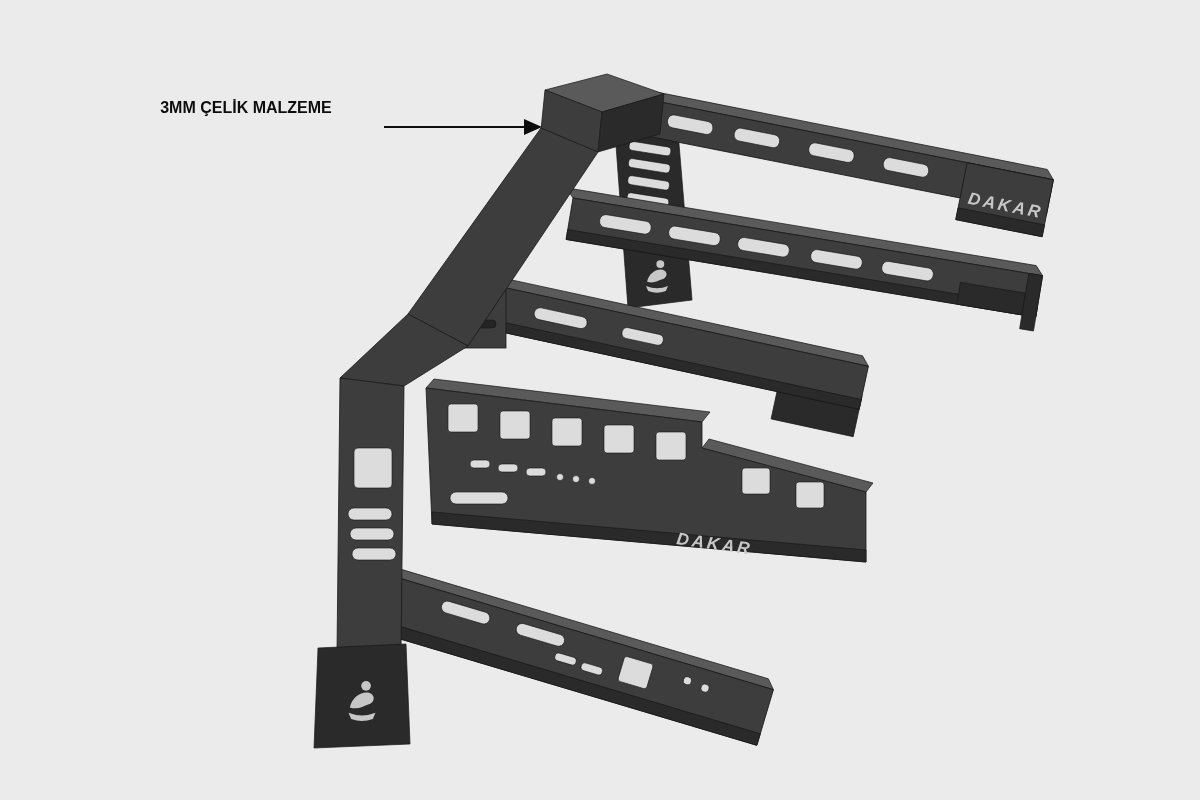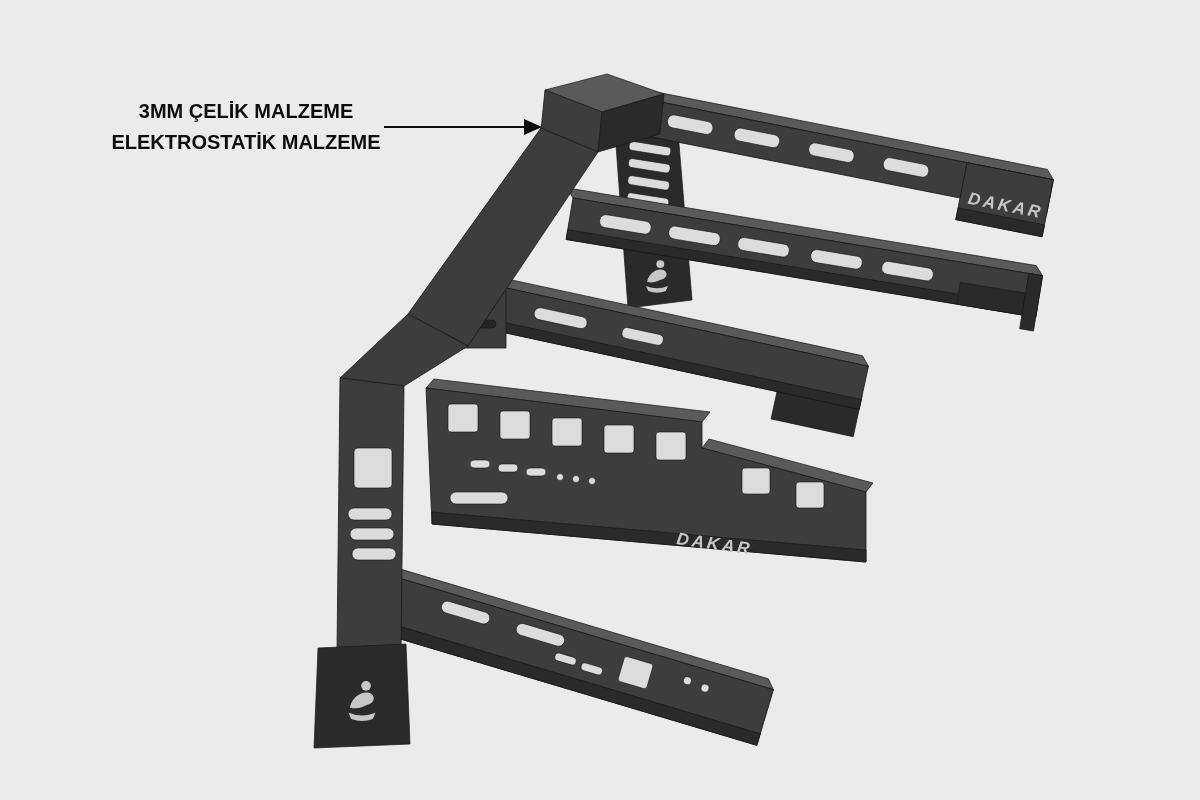--- a/index.html
+++ b/index.html
@@ -5,21 +5,21 @@
   :root{
     --bg:#ebebeb; --metal:#3d3d3d; --metal-dark:#2a2a2a; --metal-light:#5a5a5a;
     --edge:#191919; --hole:#dcdcdc; --cut:#242424; --brand:#c7c7c7; --text:#0d0d0d;
   }
   html,body{margin:0;padding:0;}
   body{font-family:"Liberation Sans", sans-serif; background:var(--bg);}
   .stage{position:relative;width:1200px;height:800px;background:var(--bg);overflow:hidden;}
   .annotation{
     position:absolute; left:108px; top:96px; width:276px;
     text-align:center; color:var(--text);
-    font-weight:700; font-size:20px; line-height:1.55; letter-spacing:0px;
+    font-weight:700; font-size:16px; line-height:1.55; letter-spacing:0px;
   }
   .annotation div{white-space:nowrap;}
   svg{position:absolute;left:0;top:0;}
   .metal{fill:var(--metal);stroke:var(--edge);stroke-width:.8;}
   .metal-dark{fill:var(--metal-dark);stroke:var(--edge);stroke-width:.7;}
   .metal-top{fill:var(--metal-light);stroke:var(--edge);stroke-width:.7;}
   .hole{fill:var(--hole);stroke:#141414;stroke-width:.6;}
   .cut{fill:var(--cut);stroke:#101010;stroke-width:.5;}
   .brand-text{fill:var(--brand);font-family:"Liberation Sans",sans-serif;
     font-weight:700;font-style:italic;font-size:17px;letter-spacing:3px;}
@@ -170,16 +170,15 @@
     </g>
 
     <g>
       <line class="arrow-line" x1="384" y1="127" x2="526" y2="127"></line>
       <polygon class="arrow-head" points="524,119 542,127 524,135"></polygon>
     </g>
   </svg>
 
   <div class="annotation">
     <div>3MM ÇELİK MALZEME</div>
-    <div>ELEKTROSTATİK MALZEME</div>
   </div>
 
 </div>
 
 </body></html>

